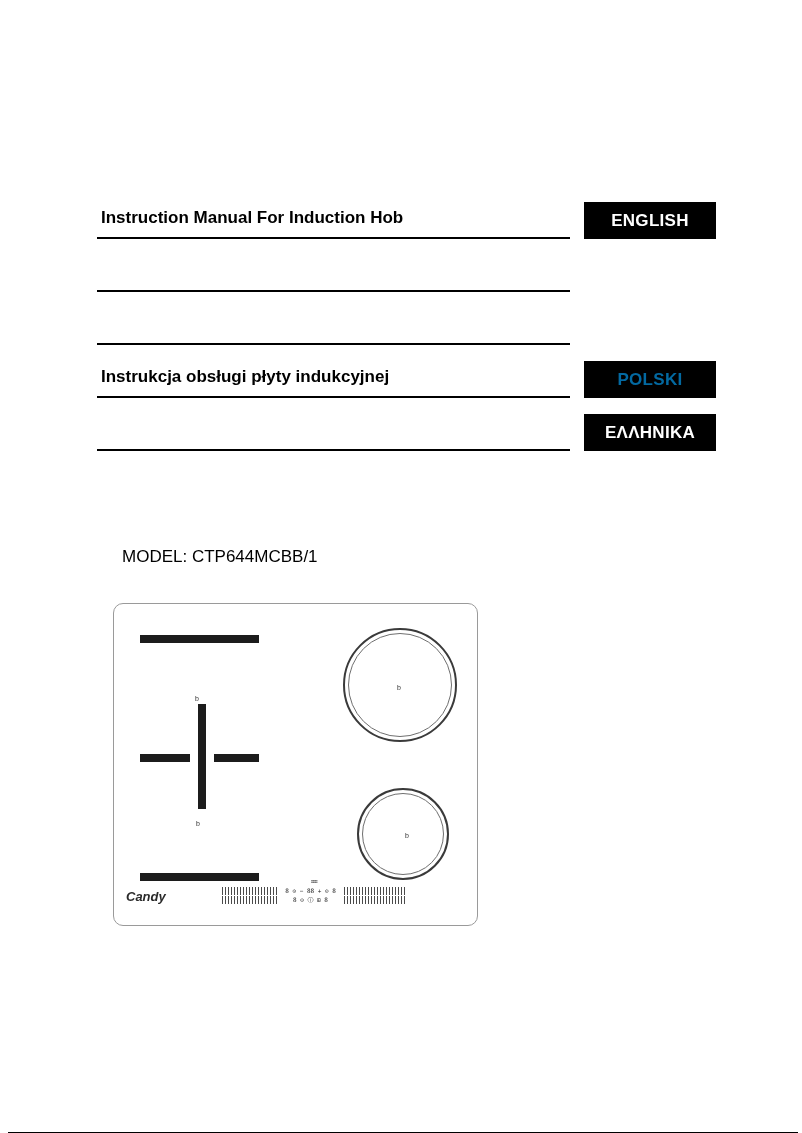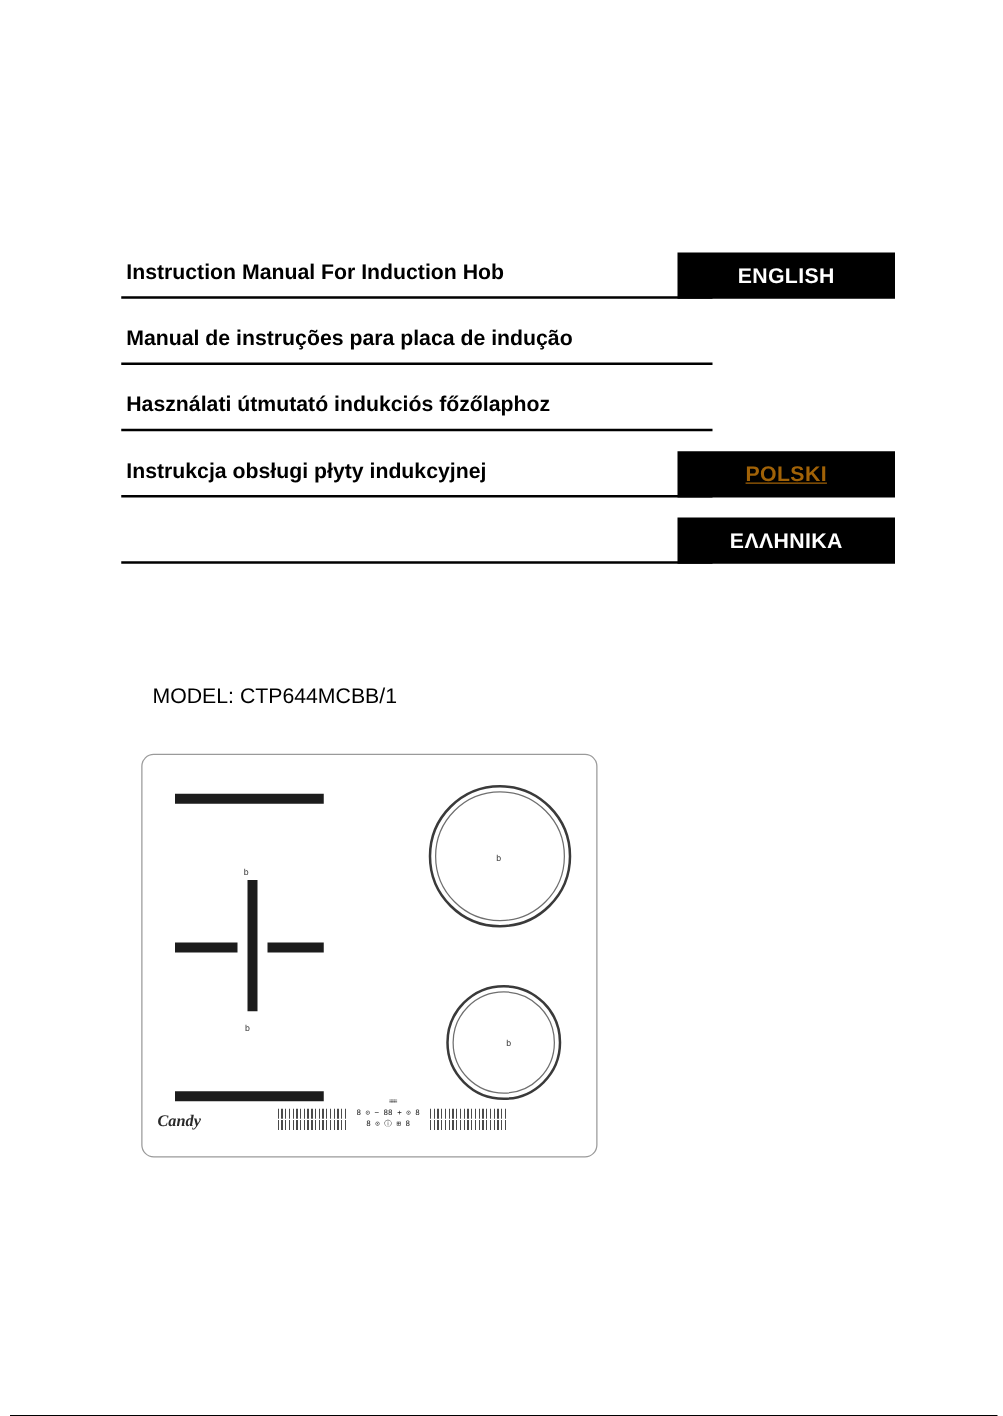--- a/index.html
+++ b/index.html
@@ -15,21 +15,21 @@
   .lang-row { position:relative; height:37px; margin-bottom:16px; }
   .lang-title {
     position:absolute; left:0; bottom:7px;
     font-size:17px; font-weight:bold; white-space:nowrap;
   }
   .lang-line {
     position:absolute; left:0; bottom:0; width:473px; height:0;
     border-bottom:2px solid #000;
   }
   .lang-badge {
-    position:absolute; right:0; top:0; width:174px; height:37px;
+    position:absolute; right:0; top:0; width:132px; height:37px;
     display:flex; align-items:center; justify-content:center;
     font-size:17px; font-weight:bold; letter-spacing:0.3px;
   }
 
   
   .model-heading {
     position:absolute; left:110px; top:535px;
     font-size:17px; font-weight:normal;
   }
 
@@ -74,21 +74,21 @@
   }
   .ticks-l { width:55px; }
   .ticks-r { width:62px; }
   .ctl-glyphs {
     flex:1; text-align:center; font-size:6px; line-height:6px;
     color:#222; white-space:nowrap;
     font-family:"DejaVu Sans Mono", monospace;
   }
   .brand-logo {
     position:absolute; left:8px; top:281px;
-    font-family:Liberation Serif, serif; font-style:italic; font-weight:bold;
+    font-family:Liberation Sans, sans-serif; font-style:italic; font-weight:bold;
     font-size:13px; color:#2a2a2a;
   }
 
   
   .footer {
     position:absolute; left:0; right:0; top:1037px;
     text-align:center; font-size:15px; font-weight:bold; line-height:23px;
   }
   .bottom-bar {
     position:absolute; left:0; bottom:0; width:802px; height:9px;
@@ -102,33 +102,31 @@
 
   <div class="lang-section">
 
     <div class="lang-row">
       <div class="lang-title">Instruction Manual For Induction Hob</div>
       <div class="lang-line"></div>
       <div class="lang-badge" style="background:#000;color:#fff;">ENGLISH</div>
     </div>
 
     <div class="lang-row">
-      <div class="lang-title">Manual de instruções para placa de indução</div>
       <div class="lang-line"></div>
     </div>
 
     <div class="lang-row">
-      <div class="lang-title">Használati útmutató indukciós főzőlaphoz</div>
       <div class="lang-line"></div>
     </div>
 
     <div class="lang-row">
       <div class="lang-title">Instrukcja obsługi płyty indukcyjnej</div>
       <div class="lang-line"></div>
-      <div class="lang-badge" style="background:#000;color:#a16207;text-decoration:underline;">POLSKI</div>
+      <div class="lang-badge" style="background:#000;color:#0369a1;">POLSKI</div>
     </div>
 
     <div class="lang-row">
       <div class="lang-line"></div>
       <div class="lang-badge" style="background:#000;color:#fff;">ΕΛΛΗΝΙΚΑ</div>
     </div>
 
   </div>
 
   <div class="model-heading">MODEL: CTP644MCBB/1</div>

